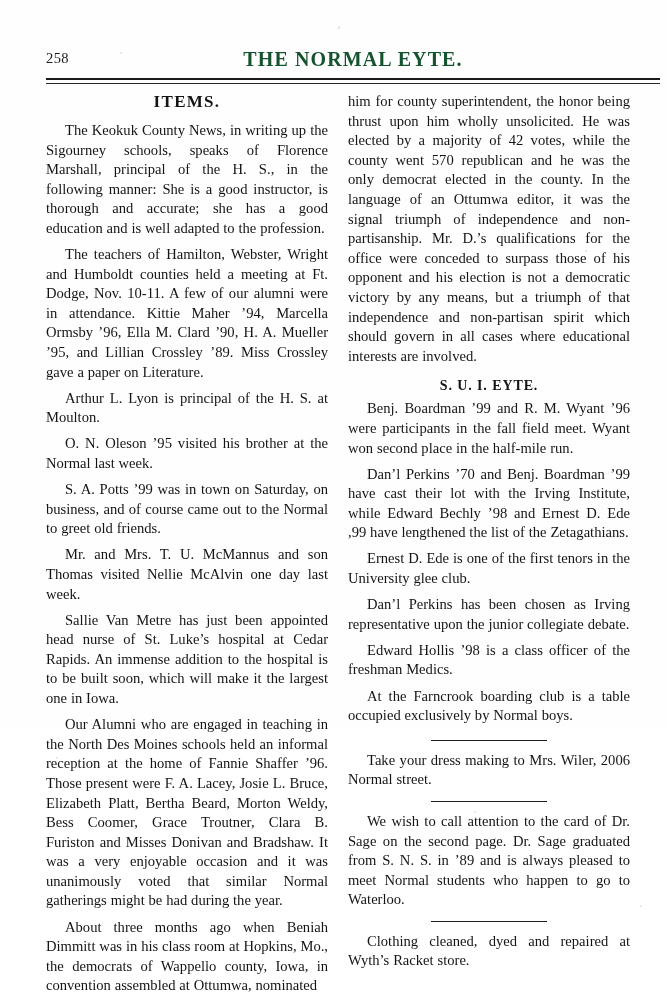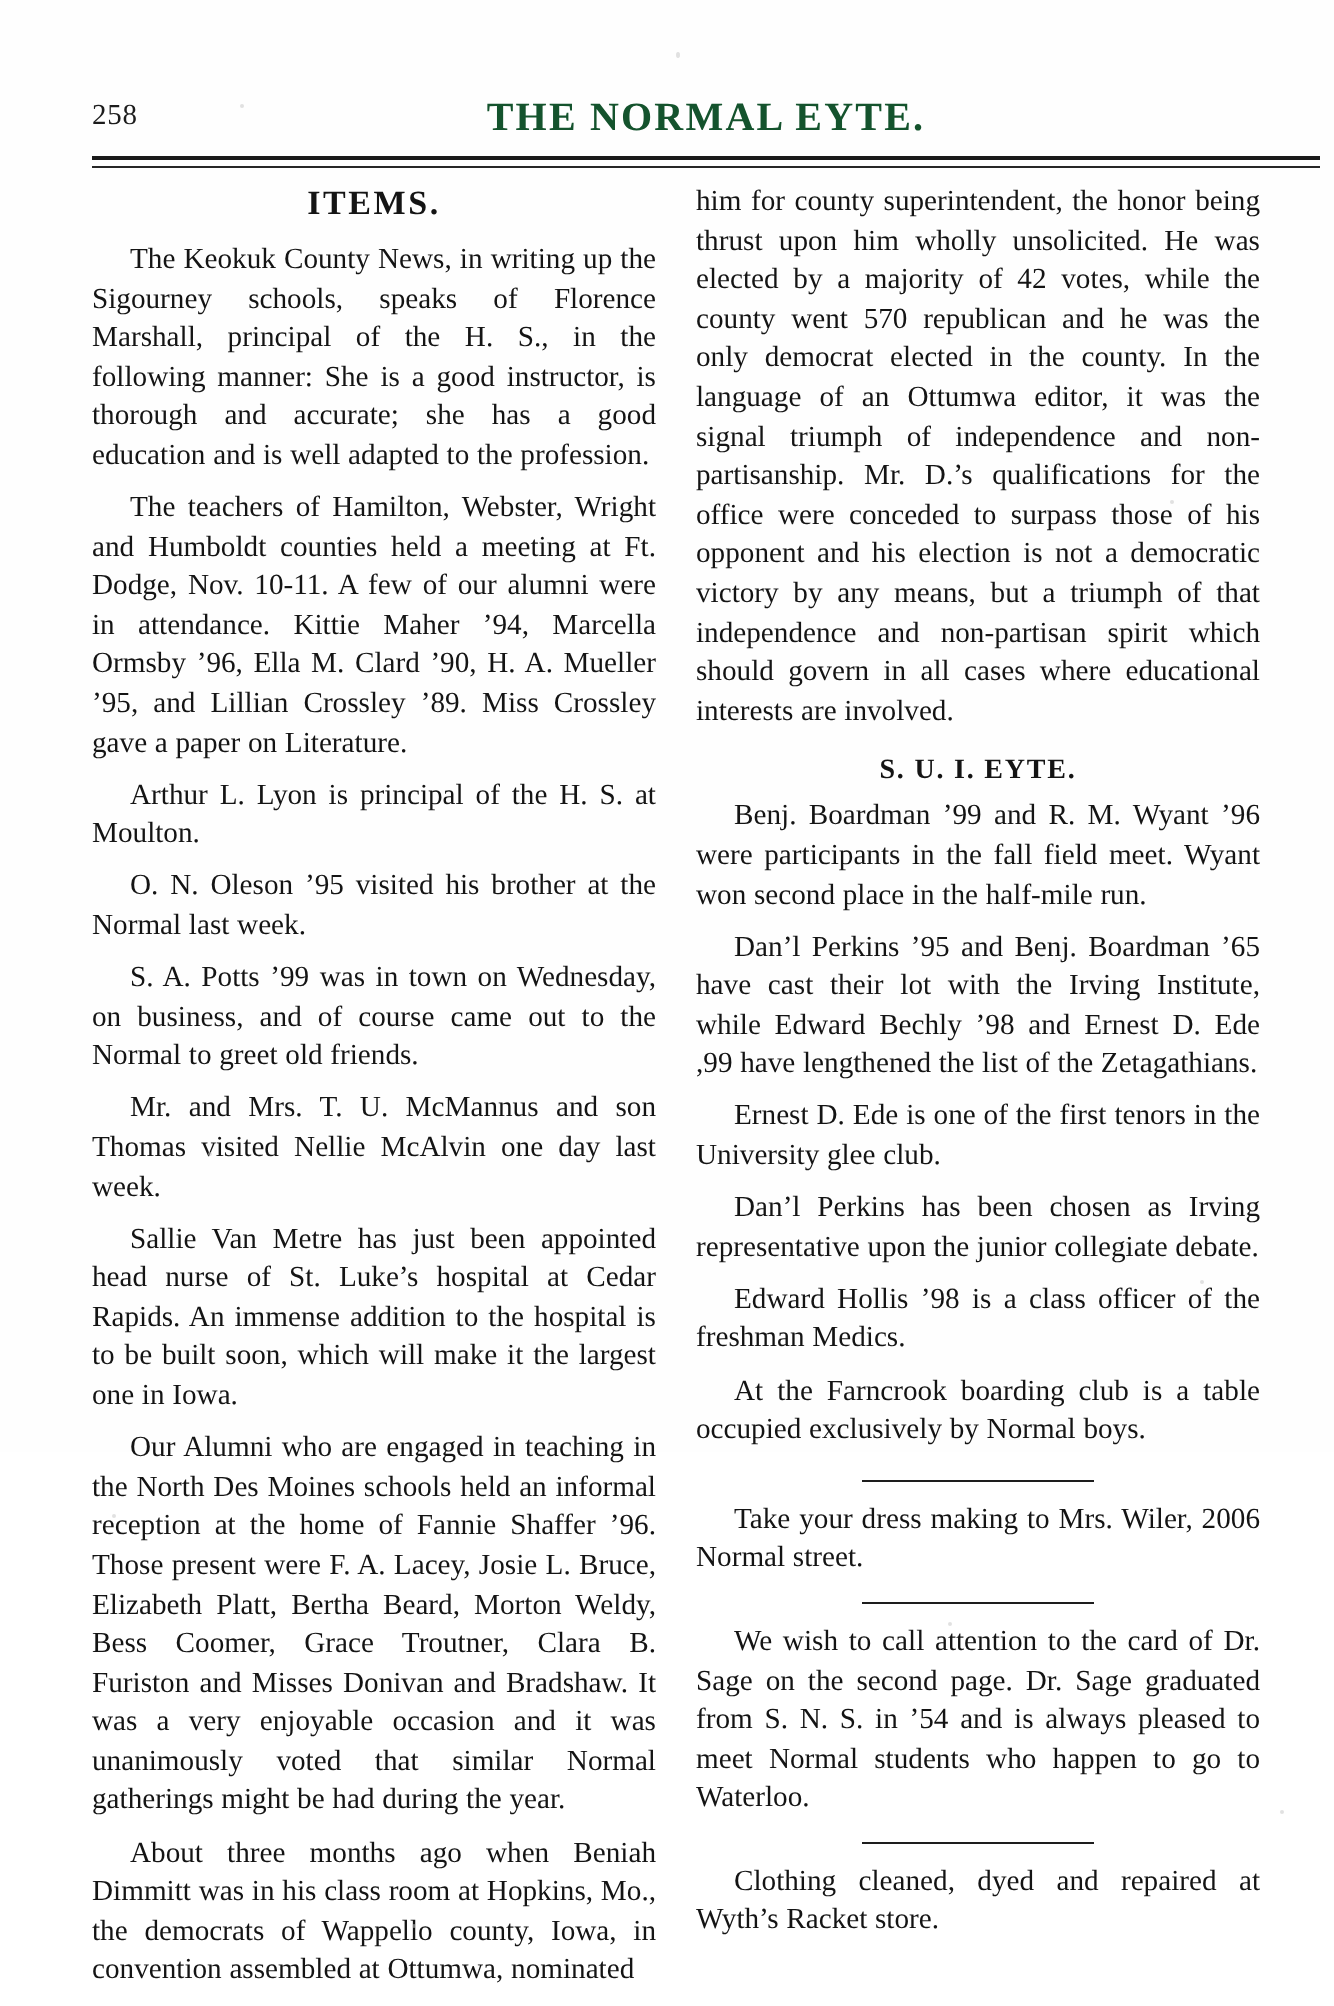--- a/index.html
+++ b/index.html
@@ -155,46 +155,46 @@
   <div class="columns">
 
     <div class="col col-left">
 
       <h2 class="section-head">ITEMS.</h2>
 
       <p class="para">The Keokuk County News, in writing up the Sigourney schools, speaks of Florence Marshall, principal of the H. S., in the following manner: She is a good instructor, is thorough and accurate; she has a good education and is well adapted to the profession.</p>
       <p class="para">The teachers of Hamilton, Webster, Wright and Humboldt counties held a meeting at Ft. Dodge, Nov. 10-11. A few of our alumni were in attendance. Kittie Maher ’94, Marcella Ormsby ’96, Ella M. Clard ’90, H. A. Mueller ’95, and Lillian Crossley ’89. Miss Crossley gave a paper on Literature.</p>
       <p class="para">Arthur L. Lyon is principal of the H. S. at Moulton.</p>
       <p class="para">O. N. Oleson ’95 visited his brother at the Normal last week.</p>
-      <p class="para">S. A. Potts ’99 was in town on Wednesday, on business, and of course came out to the Normal to greet old friends.</p>
+      <p class="para">S. A. Potts ’99 was in town on Saturday, on business, and of course came out to the Normal to greet old friends.</p>
       <p class="para">Mr. and Mrs. T. U. McMannus and son Thomas visited Nellie McAlvin one day last week.</p>
       <p class="para">Sallie Van Metre has just been appointed head nurse of St. Luke’s hospital at Cedar Rapids. An immense addition to the hospital is to be built soon, which will make it the largest one in Iowa.</p>
       <p class="para">Our Alumni who are engaged in teaching in the North Des Moines schools held an informal reception at the home of Fannie Shaffer ’96. Those present were F. A. Lacey, Josie L. Bruce, Elizabeth Platt, Bertha Beard, Morton Weldy, Bess Coomer, Grace Troutner, Clara B. Furiston and Misses Donivan and Bradshaw. It was a very enjoyable occasion and it was unanimously voted that similar Normal gatherings might be had during the year.</p>
       <p class="para">About three months ago when Beniah Dimmitt was in his class room at Hopkins, Mo., the democrats of Wappello county, Iowa, in convention assembled at Ottumwa, nominated</p>
 
     </div>
 
     <div class="col col-right">
 
       <p class="para noindent">him for county superintendent, the honor being thrust upon him wholly unsolicited. He was elected by a majority of 42 votes, while the county went 570 republican and he was the only democrat elected in the county. In the language of an Ottumwa editor, it was the signal triumph of independence and non-partisanship. Mr. D.’s qualifications for the office were conceded to surpass those of his opponent and his election is not a democratic victory by any means, but a triumph of that independence and non-partisan spirit which should govern in all cases where educational interests are involved.</p>
 
       <h2 class="section-head notes">S. U. I. EYTE.</h2>
 
       <p class="para">Benj. Boardman ’99 and R. M. Wyant ’96 were participants in the fall field meet. Wyant won second place in the half-mile run.</p>
-      <p class="para">Dan’l Perkins ’95 and Benj. Boardman ’65 have cast their lot with the Irving Institute, while Edward Bechly ’98 and Ernest D. Ede ,99 have lengthened the list of the Zetagathians.</p>
+      <p class="para">Dan’l Perkins ’70 and Benj. Boardman ’99 have cast their lot with the Irving Institute, while Edward Bechly ’98 and Ernest D. Ede ,99 have lengthened the list of the Zetagathians.</p>
       <p class="para">Ernest D. Ede is one of the first tenors in the University glee club.</p>
       <p class="para">Dan’l Perkins has been chosen as Irving representative upon the junior collegiate debate.</p>
       <p class="para">Edward Hollis ’98 is a class officer of the freshman Medics.</p>
       <p class="para">At the Farncrook boarding club is a table occupied exclusively by Normal boys.</p>
 
       <div class="divider first"></div>
       <p class="para">Take your dress making to Mrs. Wiler, 2006 Normal street.</p>
 
       <div class="divider"></div>
-      <p class="para">We wish to call attention to the card of Dr. Sage on the second page. Dr. Sage graduated from S. N. S. in ’54 and is always pleased to meet Normal students who happen to go to Waterloo.</p>
+      <p class="para">We wish to call attention to the card of Dr. Sage on the second page. Dr. Sage graduated from S. N. S. in ’89 and is always pleased to meet Normal students who happen to go to Waterloo.</p>
 
       <div class="divider"></div>
       <p class="para">Clothing cleaned, dyed and repaired at Wyth’s Racket store.</p>
 
     </div>
   </div>
 
   <div class="speck" style="left:120px;  top:52px;  width:2px; height:2px;"></div>
   <div class="speck" style="left:338px;  top:26px;  width:2px; height:3px;"></div>
   <div class="speck" style="left:585px;  top:250px; width:2px; height:2px;"></div>

